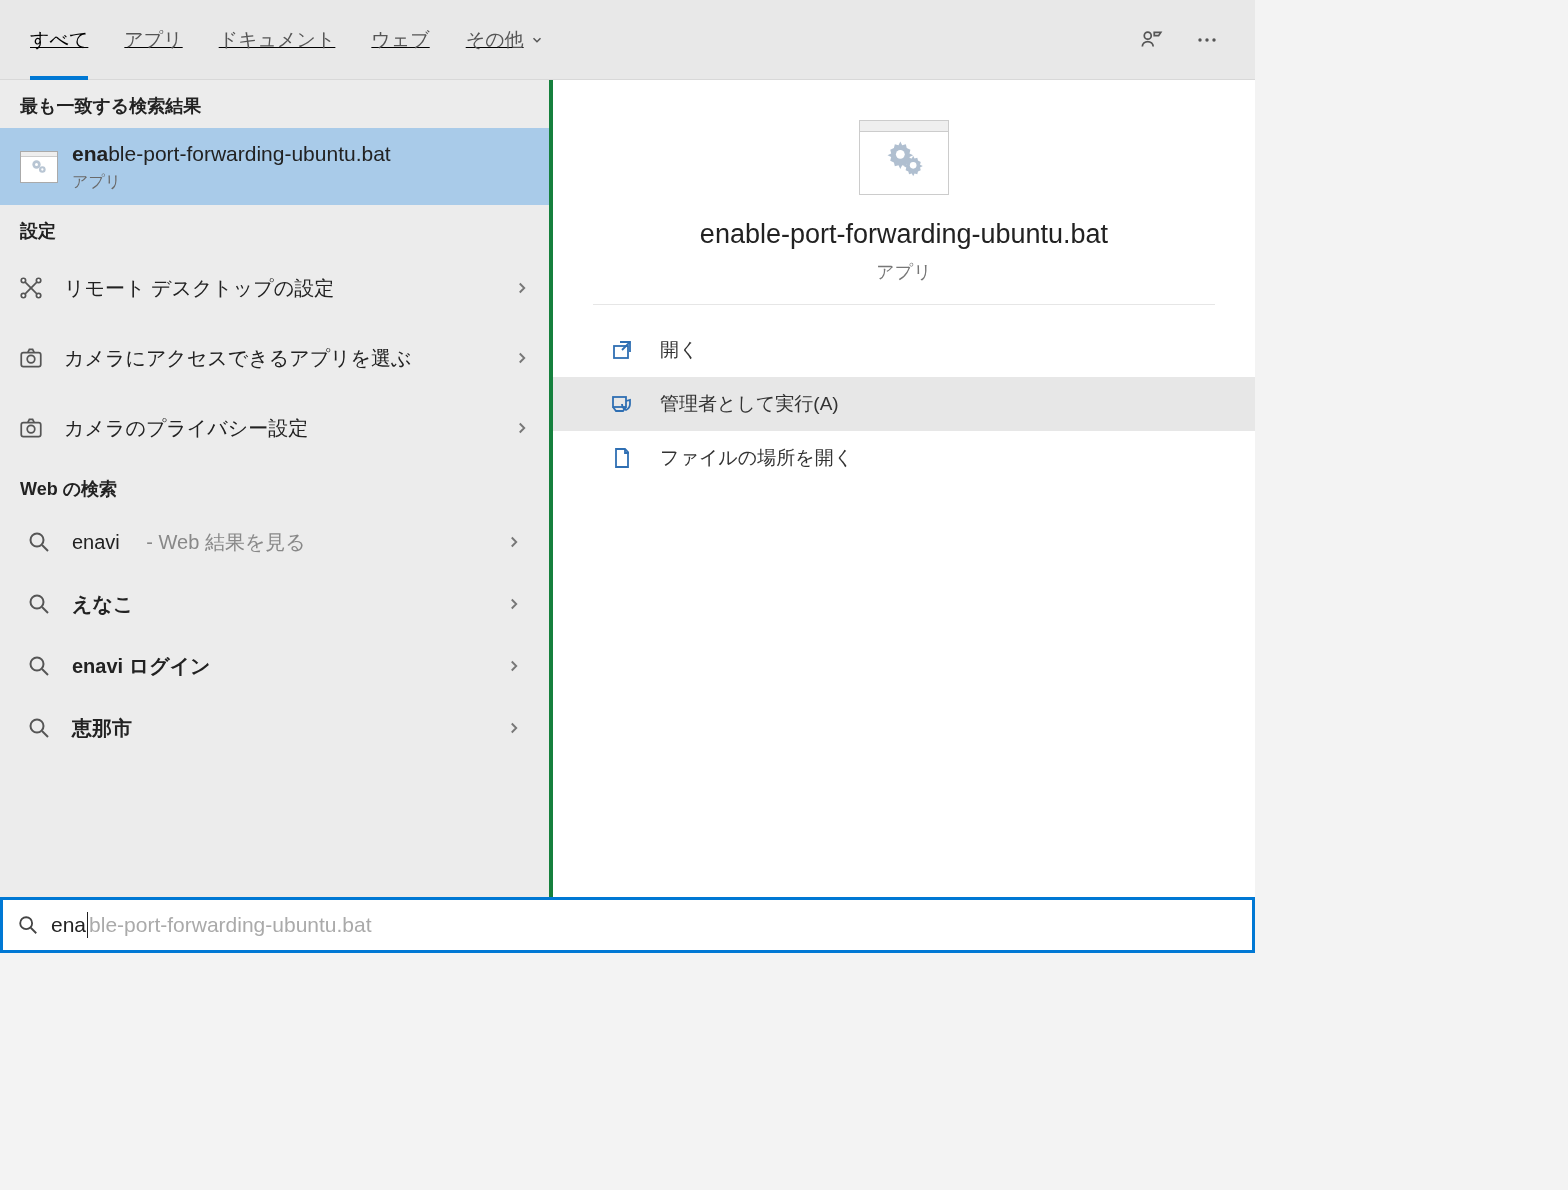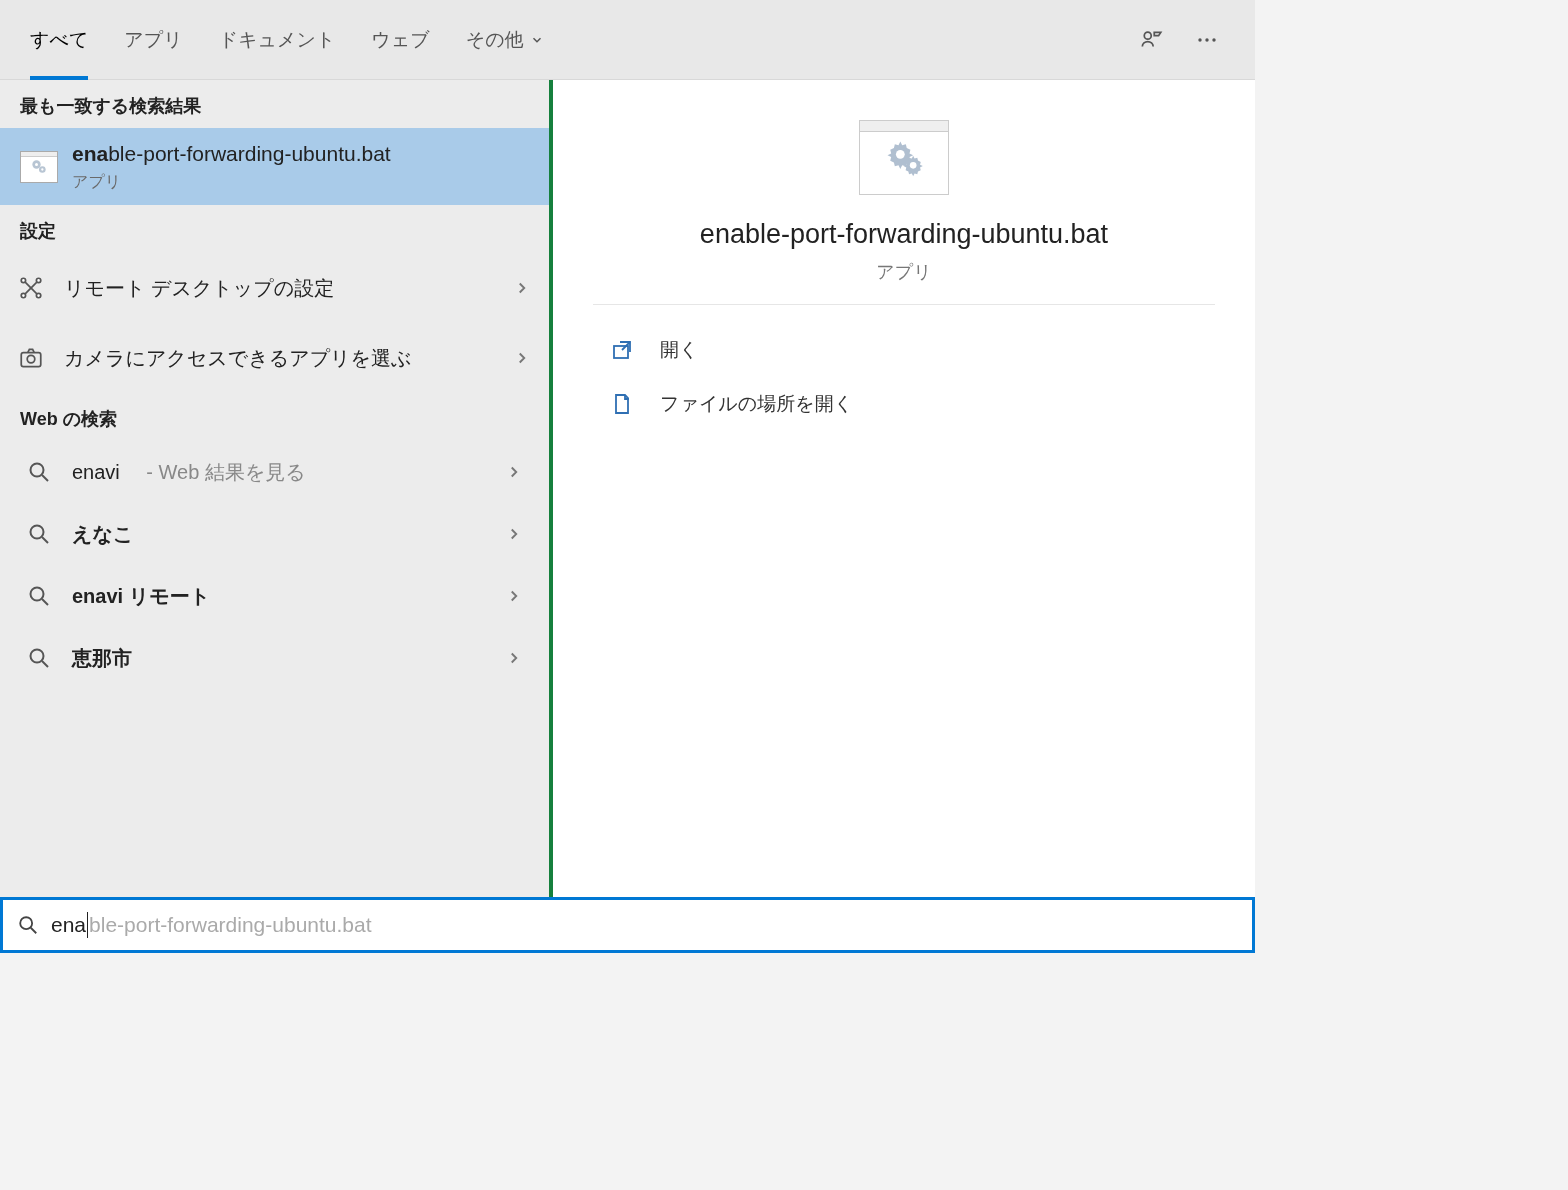--- a/index.html
+++ b/index.html
@@ -1,19 +1,19 @@
 <!DOCTYPE html>
 <html><head>
 <meta charset="utf-8">
 <style>
 * { margin: 0; padding: 0; box-sizing: border-box; font-family: 'Yu Gothic UI', 'Segoe UI', Meiryo, sans-serif; }
 body { width: 1255px; height: 953px; background: #f3f3f3; overflow: hidden; position: relative; }
 
 .tabs-bar { height: 80px; background: #e8e8e8; display: flex; align-items: center; padding: 0 12px; position: relative; border-bottom: 1px solid #d8d8d8; }
-.tabs-left { display: flex; gap: 0; }
+.tabs-left { display: flex; gap: 0; text-decoration: underline; }
 .tab { padding: 0 18px; height: 80px; display: flex; align-items: center; font-size: 19px; color: #555; cursor: pointer; position: relative; }
 .tab.active { color: #000; }
 .tab.active::after { content: ''; position: absolute; bottom: 0; left: 18px; right: 18px; height: 4px; background: #0078d4; }
 .tab .chev { margin-left: 6px; }
 .tabs-right { margin-left: auto; display: flex; align-items: center; gap: 28px; padding-right: 22px; }
 .top-icon { width: 28px; height: 28px; display: flex; align-items: center; justify-content: center; color: #555; cursor: pointer; }
 
 .content { display: flex; height: calc(100% - 80px - 56px); }
 
 .left-pane { width: 553px; background: #ececec; overflow-y: auto; border-right: 4px solid #15803d; }
@@ -156,20 +156,37 @@
       <div class="result-body">
           <div class="result-title">カメラにアクセスできるアプリを選ぶ</div>
         </div>
       <div class="chevron-right">
           <svg width="18" height="18" viewBox="0 0 24 24" fill="none" stroke="currentColor" stroke-width="2.5">
             <polyline points="9 6 15 12 9 18"></polyline>
           </svg>
         </div>
     </div>
 
+    <div class="result-item setting-item">
+      <div class="result-icon">
+        <svg width="26" height="26" viewBox="0 0 24 24" fill="none" stroke="#555" stroke-width="1.6">
+            <rect x="3" y="7" width="18" height="13" rx="2"></rect>
+            <path d="M9 7l1.5-3h3L15 7"></path>
+            <circle cx="12" cy="13" r="3.5"></circle>
+          </svg>
+      </div>
+      <div class="result-body">
+          <div class="result-title">カメラのプライバシー設定</div>
+        </div>
+      <div class="chevron-right">
+          <svg width="18" height="18" viewBox="0 0 24 24" fill="none" stroke="currentColor" stroke-width="2.5">
+            <polyline points="9 6 15 12 9 18"></polyline>
+          </svg>
+        </div>
+    </div>
 
     <div class="section-header">Web の検索</div>
 
     <div class="result-item web-item">
       <div class="result-icon">
         <svg width="24" height="24" viewBox="0 0 24 24" fill="none" stroke="#555" stroke-width="2">
             <circle cx="10" cy="10" r="6.5"></circle>
             <line x1="15" y1="15" x2="21" y2="21"></line>
           </svg>
       </div>
@@ -201,21 +218,21 @@
     </div>
 
     <div class="result-item web-item">
       <div class="result-icon">
         <svg width="24" height="24" viewBox="0 0 24 24" fill="none" stroke="#555" stroke-width="2">
             <circle cx="10" cy="10" r="6.5"></circle>
             <line x1="15" y1="15" x2="21" y2="21"></line>
           </svg>
       </div>
       <div class="result-body">
-          <div class="result-title" style="font-weight:700">enavi リモート</div>
+          <div class="result-title" style="font-weight:700">enavi ログイン</div>
         </div>
       <div class="chevron-right">
           <svg width="18" height="18" viewBox="0 0 24 24" fill="none" stroke="currentColor" stroke-width="2.5">
             <polyline points="9 6 15 12 9 18"></polyline>
           </svg>
         </div>
     </div>
 
     <div class="result-item web-item">
       <div class="result-icon">
@@ -258,20 +275,30 @@
       <div class="action-row">
         <div class="action-icon">
           <svg width="24" height="24" viewBox="0 0 24 24" fill="none" stroke="currentColor" stroke-width="1.8">
               <rect x="4" y="8" width="14" height="12"></rect>
               <path d="M10 4h10v10"></path>
               <path d="M20 4l-8 8"></path>
             </svg>
         </div>
         <span>開く</span>
       </div>
+      <div class="action-row hovered">
+        <div class="action-icon">
+          <svg width="24" height="24" viewBox="0 0 24 24" fill="none" stroke="currentColor" stroke-width="1.8">
+              <rect x="3" y="5" width="13" height="10"></rect>
+              <path d="M3 15l3 4h7l3-4"></path>
+              <path d="M16 9l4-1v4c0 3-2 5-4 6-2-1-4-3-4-6"></path>
+            </svg>
+        </div>
+        <span>管理者として実行(A)</span>
+      </div>
       <div class="action-row">
         <div class="action-icon">
           <svg width="24" height="24" viewBox="0 0 24 24" fill="none" stroke="currentColor" stroke-width="1.8">
               <path d="M6 3h9l3 3v15H6z"></path>
               <path d="M15 3v4h4"></path>
             </svg>
         </div>
         <span>ファイルの場所を開く</span>
       </div>
     </div>

